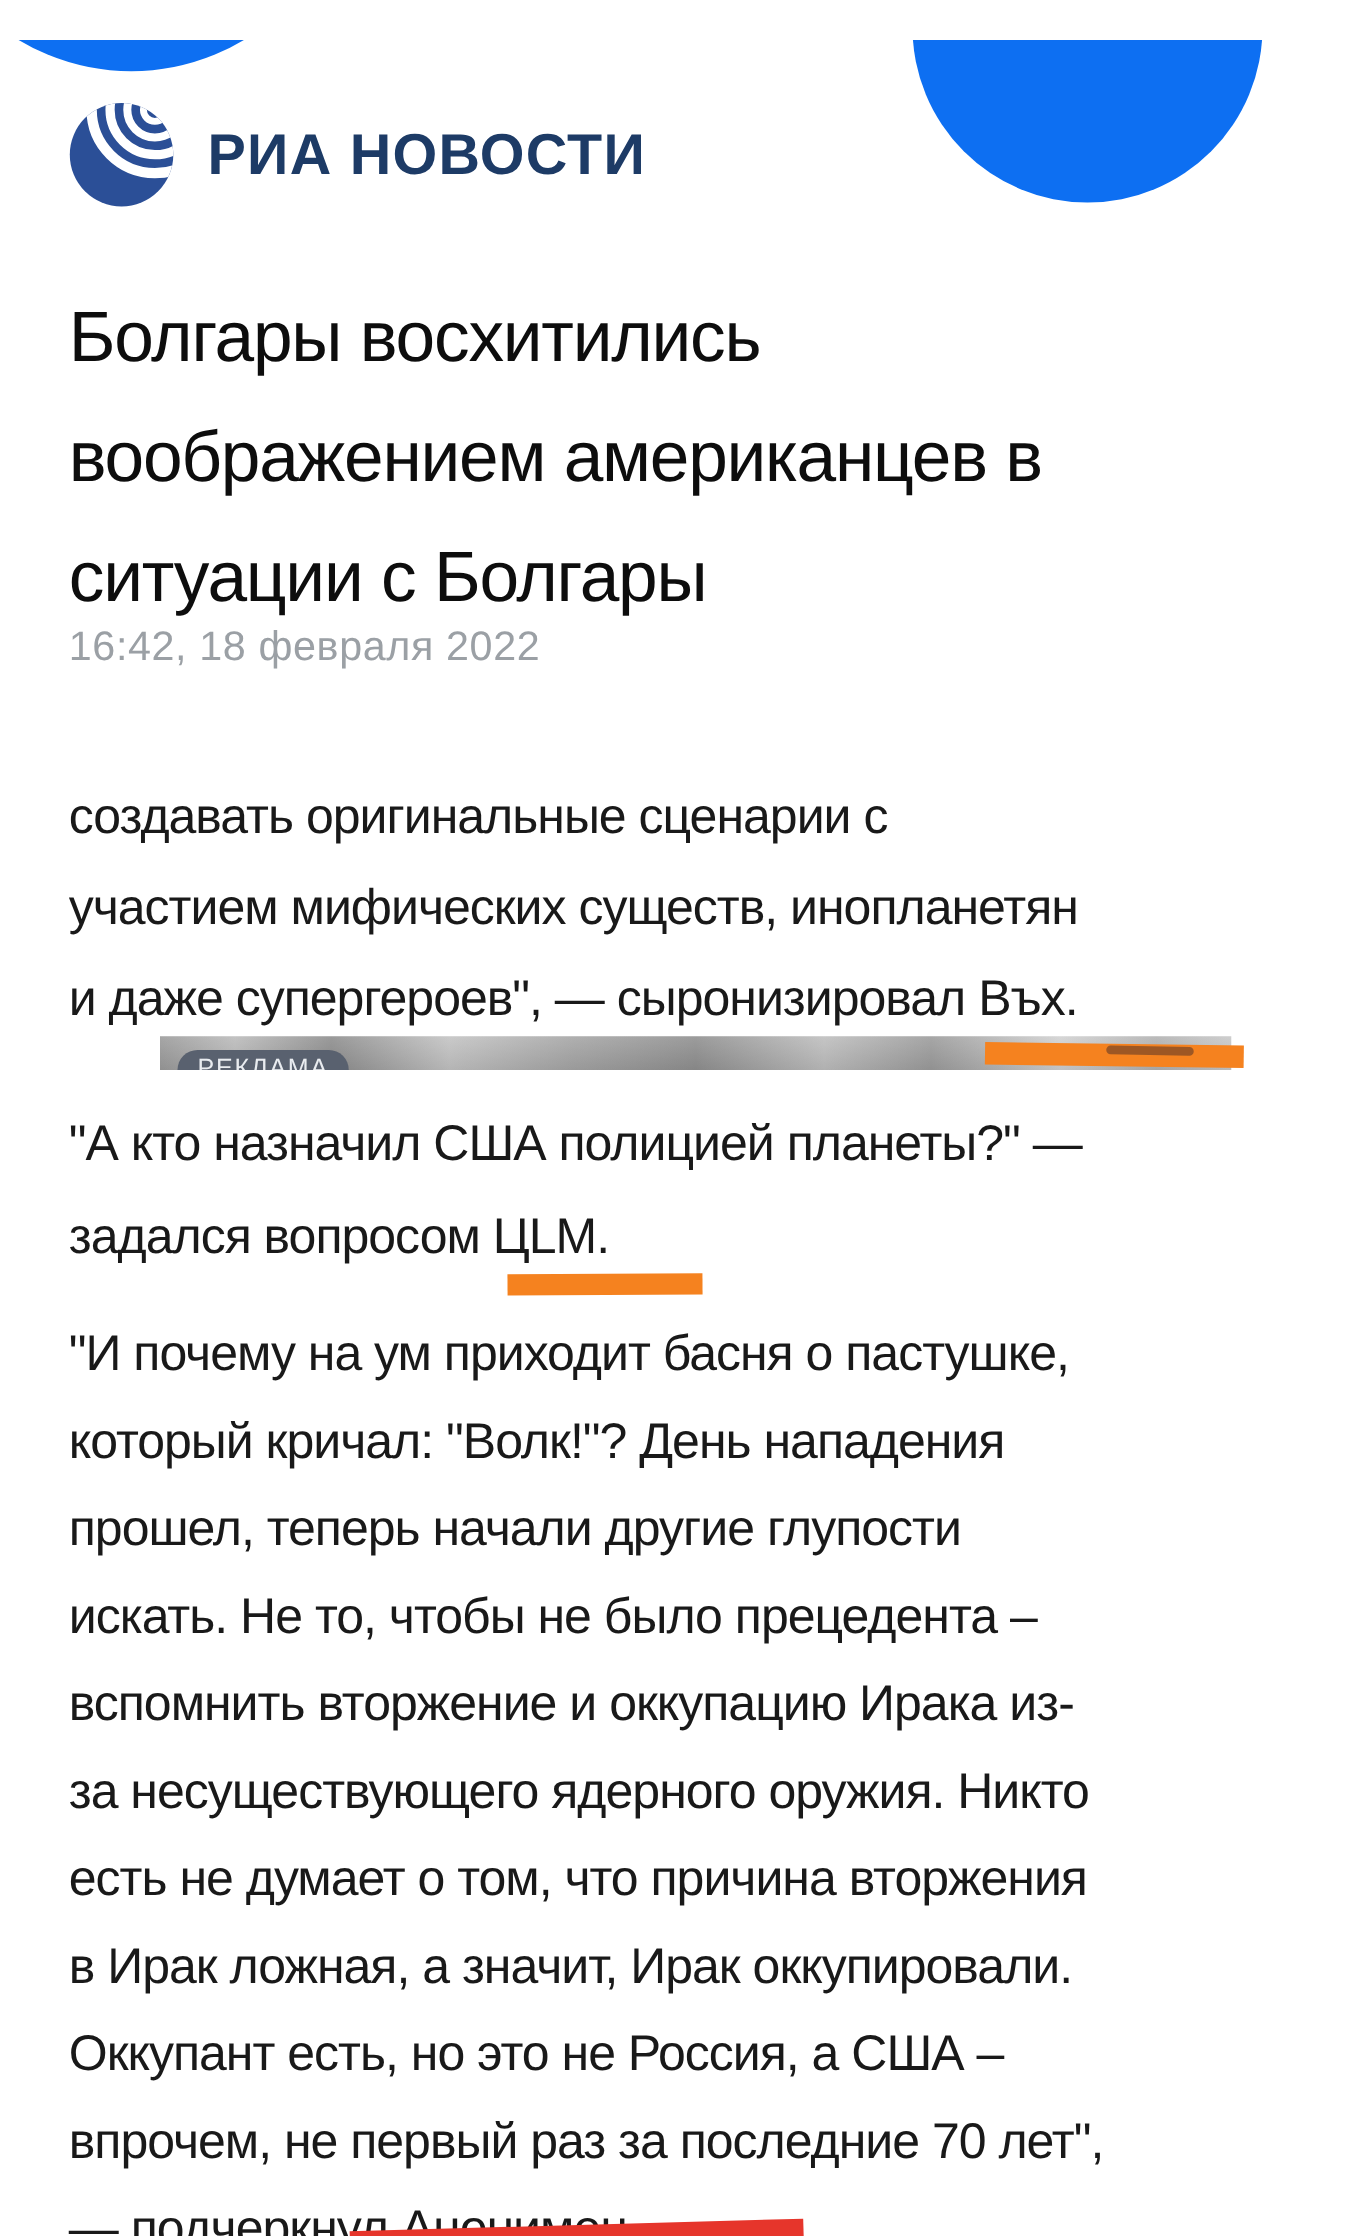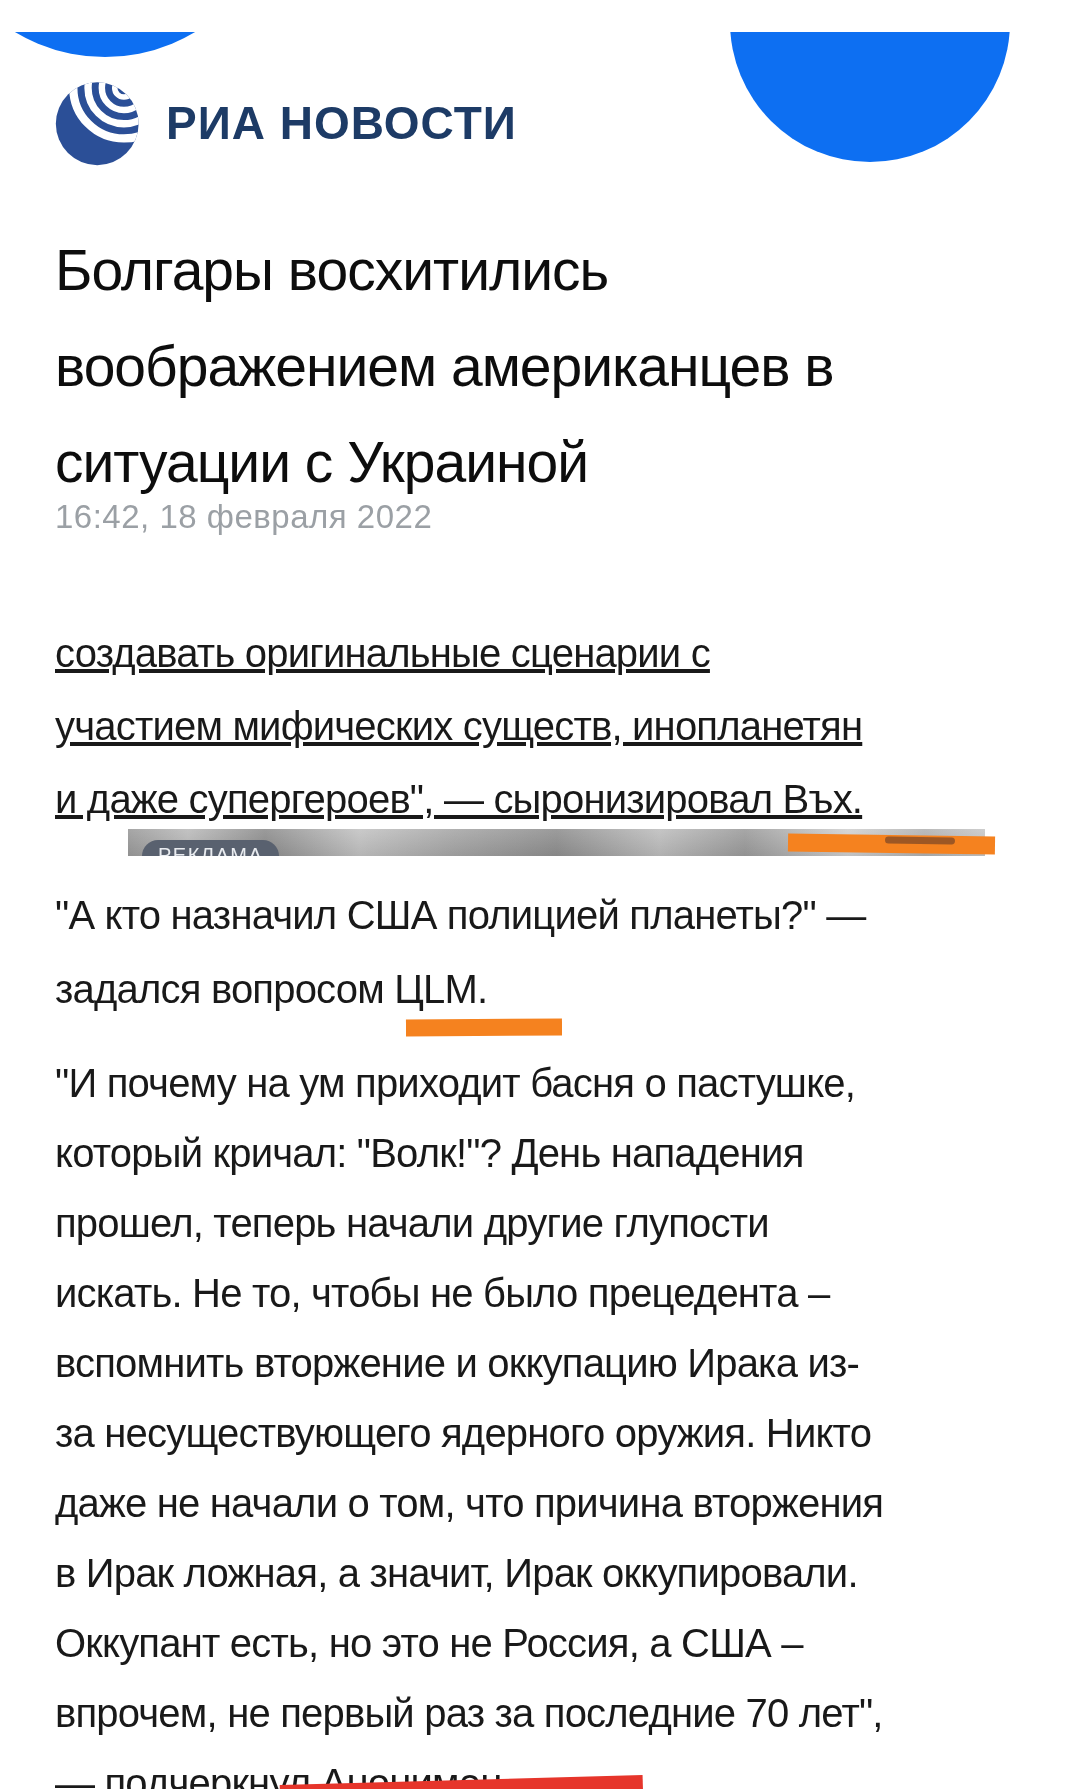--- a/index.html
+++ b/index.html
@@ -36,21 +36,21 @@
     position:absolute;left:55px;top:466px;
     font-size:33px;color:#9ba0a5;letter-spacing:0.5px;white-space:nowrap;
   }
 
   
   .para{
     position:absolute;left:55px;width:990px;
     font-size:40px;color:#191919;letter-spacing:-0.8px;
   }
   .para .line{white-space:nowrap;}
-  .p1{top:585px;line-height:73px;text-decoration:underline;}
+  .p1{top:585px;line-height:73px;}
   .p2{top:846px;line-height:74px;}
   .p3{top:1016px;line-height:70px;}
 
   
   .ad-banner{
     position:absolute;left:128px;top:797px;width:825px;height:27px;
     overflow:hidden;cursor:pointer;
     background:
       linear-gradient(180deg,rgba(255,255,255,0.10),rgba(0,0,0,0.08)),
       linear-gradient(90deg,#9c9c9c 0%,#bcbcbc 7%,#8f8f8f 16%,#c4c4c4 27%,#a8a8a8 38%,#919191 50%,#bfbfbf 62%,#9d9d9d 72%,#d2d2d2 84%,#b3b3b3 93%,#c9c9c9 100%);
@@ -112,21 +112,21 @@
           <circle cx="76" cy="14" r="55" stroke-width="9"></circle>
         </g>
       </svg>
     </span>
     <span class="logo-word">РИА НОВОСТИ</span>
   </div>
 
   <div class="headline">
     <div class="line">Болгары восхитились</div>
     <div class="line">воображением американцев в</div>
-    <div class="line">ситуации с Украиной</div>
+    <div class="line">ситуации с Болгары</div>
   </div>
 
   <div class="timestamp">16:42, 18 февраля 2022</div>
 
   <div class="para p1">
     <div class="line">создавать оригинальные сценарии с</div>
     <div class="line">участием мифических существ, инопланетян</div>
     <div class="line">и даже супергероев", — сыронизировал Въх.</div>
   </div>
 
@@ -142,21 +142,21 @@
   </div>
   <div class="mark mark-orange-clm"></div>
 
   <div class="para p3">
     <div class="line">"И почему на ум приходит басня о пастушке,</div>
     <div class="line">который кричал: "Волк!"? День нападения</div>
     <div class="line">прошел, теперь начали другие глупости</div>
     <div class="line">искать. Не то, чтобы не было прецедента –</div>
     <div class="line">вспомнить вторжение и оккупацию Ирака из-</div>
     <div class="line">за несуществующего ядерного оружия. Никто</div>
-    <div class="line">даже не начали о том, что причина вторжения</div>
+    <div class="line">есть не думает о том, что причина вторжения</div>
     <div class="line">в Ирак ложная, а значит, Ирак оккупировали.</div>
     <div class="line">Оккупант есть, но это не Россия, а США –</div>
     <div class="line">впрочем, не первый раз за последние 70 лет",</div>
     <div class="line">— подчеркнул Анонимен.</div>
   </div>
   <div class="mark mark-red-anon"></div>
 
   <div class="bottom-strip"></div>
 
 </div>

